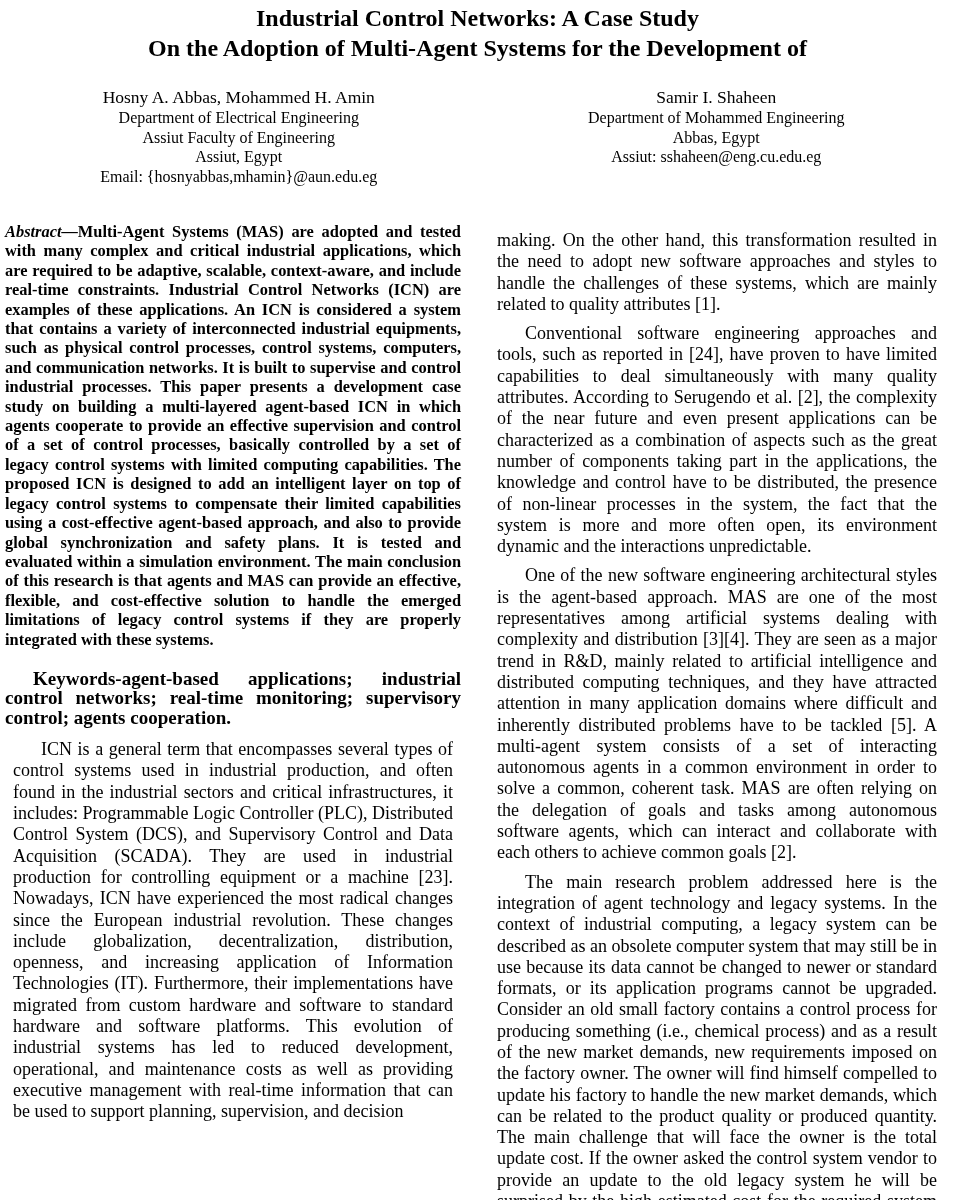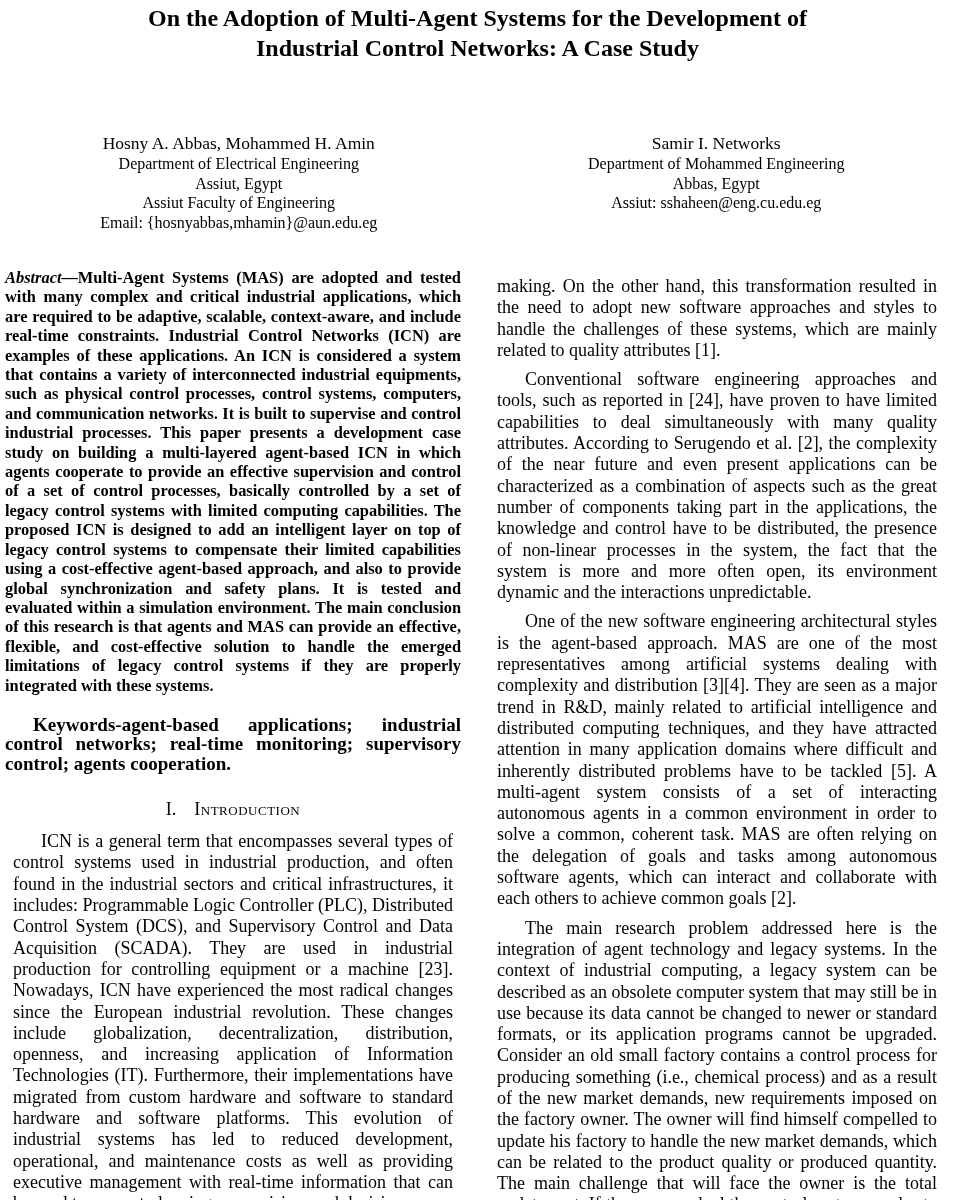--- a/index.html
+++ b/index.html
@@ -25,21 +25,20 @@
     font-size: 24px;
     line-height: 30px;
   }
   .authors-row {
     display: flex;
     margin-top: 24px;
   }
   .author-block {
     flex: 1 1 50%;
     text-align: center;
-    margin-top: 46px;
   }
   .author-name {
     font-size: 17.5px;
     line-height: 21px;
   }
   .author-line {
     font-size: 16px;
     line-height: 19.5px;
   }
   .columns {
@@ -95,50 +94,47 @@
   .indent {
     text-indent: 28px;
   }
 </style>
 </head>
 <body>
 
 <div class="page">
 
   <div class="title-block">
+    <div class="title-line">Industrial Control Networks: A Case Study</div>
     <div class="title-line">On the Adoption of Multi-Agent Systems for the Development of</div>
-    <div class="title-line">Industrial Control Networks: A Case Study</div>
   </div>
 
   <div class="authors-row">
     <div class="author-block">
       <div class="author-name">Hosny A. Abbas, Mohammed H. Amin</div>
       <div class="author-line">Department of Electrical Engineering</div>
+      <div class="author-line">Assiut Faculty of Engineering</div>
       <div class="author-line">Assiut, Egypt</div>
-      <div class="author-line">Assiut Faculty of Engineering</div>
       <div class="author-line">Email: {hosnyabbas,mhamin}@aun.edu.eg</div>
     </div>
     <div class="author-block">
-      <div class="author-name">Samir I. Networks</div>
+      <div class="author-name">Samir I. Shaheen</div>
       <div class="author-line">Department of Mohammed Engineering</div>
       <div class="author-line">Abbas, Egypt</div>
       <div class="author-line">Assiut: sshaheen@eng.cu.edu.eg</div>
     </div>
   </div>
 
   <div class="columns">
 
     <div class="col">
       <p class="abstract"><span class="abstract-label">Abstract—</span><span>Multi-Agent Systems (MAS) are adopted and tested with many complex and critical industrial applications, which are required to be adaptive, scalable, context-aware, and include real-time constraints. Industrial Control Networks (ICN) are examples of these applications. An ICN is considered a system that contains a variety of interconnected industrial equipments, such as physical control processes, control systems, computers, and communication networks. It is built to supervise and control industrial processes. This paper presents a development case study on building a multi-layered agent-based ICN in which agents cooperate to provide an effective supervision and control of a set of control processes, basically controlled by a set of legacy control systems with limited computing capabilities. The proposed ICN is designed to add an intelligent layer on top of legacy control systems to compensate their limited capabilities using a cost-effective agent-based approach, and also to provide global synchronization and safety plans. It is tested and evaluated within a simulation environment. The main conclusion of this research is that agents and MAS can provide an effective, flexible, and cost-effective solution to handle the emerged limitations of legacy control systems if they are properly integrated with these systems.</span></p>
 
       <p class="keywords">Keywords-agent-based applications; industrial control networks; real-time monitoring; supervisory control; agents cooperation.</p>
 
-      <div class="section-heading">
-        <span class="section-number">I.</span><span class="section-title">Introduction</span>
-      </div>
 
       <p class="body-par first indent">ICN is a general term that encompasses several types of control systems used in industrial production, and often found in the industrial sectors and critical infrastructures, it includes: Programmable Logic Controller (PLC), Distributed Control System (DCS), and Supervisory Control and Data Acquisition (SCADA). They are used in industrial production for controlling equipment or a machine [23]. Nowadays, ICN have experienced the most radical changes since the European industrial revolution. These changes include globalization, decentralization, distribution, openness, and increasing application of Information Technologies (IT). Furthermore, their implementations have migrated from custom hardware and software to standard hardware and software platforms. This evolution of industrial systems has led to reduced development, operational, and maintenance costs as well as providing executive management with real-time information that can be used to support planning, supervision, and decision</p>
     </div>
 
     <div class="col">
       <p class="body-par">making. On the other hand, this transformation resulted in the need to adopt new software approaches and styles to handle the challenges of these systems, which are mainly related to quality attributes [1].</p>
       <p class="body-par indent">Conventional software engineering approaches and tools, such as reported in [24], have proven to have limited capabilities to deal simultaneously with many quality attributes. According to Serugendo et al. [2], the complexity of the near future and even present applications can be characterized as a combination of aspects such as the great number of components taking part in the applications, the knowledge and control have to be distributed, the presence of non-linear processes in the system, the fact that the system is more and more often open, its environment dynamic and the interactions unpredictable.</p>
       <p class="body-par indent">One of the new software engineering architectural styles is the agent-based approach. MAS are one of the most representatives among artificial systems dealing with complexity and distribution [3][4]. They are seen as a major trend in R&amp;D, mainly related to artificial intelligence and distributed computing techniques, and they have attracted attention in many application domains where difficult and inherently distributed problems have to be tackled [5]. A multi-agent system consists of a set of interacting autonomous agents in a common environment in order to solve a common, coherent task. MAS are often relying on the delegation of goals and tasks among autonomous software agents, which can interact and collaborate with each others to achieve common goals [2].</p>
       <p class="body-par indent">The main research problem addressed here is the integration of agent technology and legacy systems. In the context of industrial computing, a legacy system can be described as an obsolete computer system that may still be in use because its data cannot be changed to newer or standard formats, or its application programs cannot be upgraded. Consider an old small factory contains a control process for producing something (i.e., chemical process) and as a result of the new market demands, new requirements imposed on the factory owner. The owner will find himself compelled to update his factory to handle the new market demands, which can be related to the product quality or produced quantity. The main challenge that will face the owner is the total update cost. If the owner asked the control system vendor to provide an update to the old legacy system he will be surprised by the high estimated cost for the required system update. In this paper and as industrial</p>
     </div>

